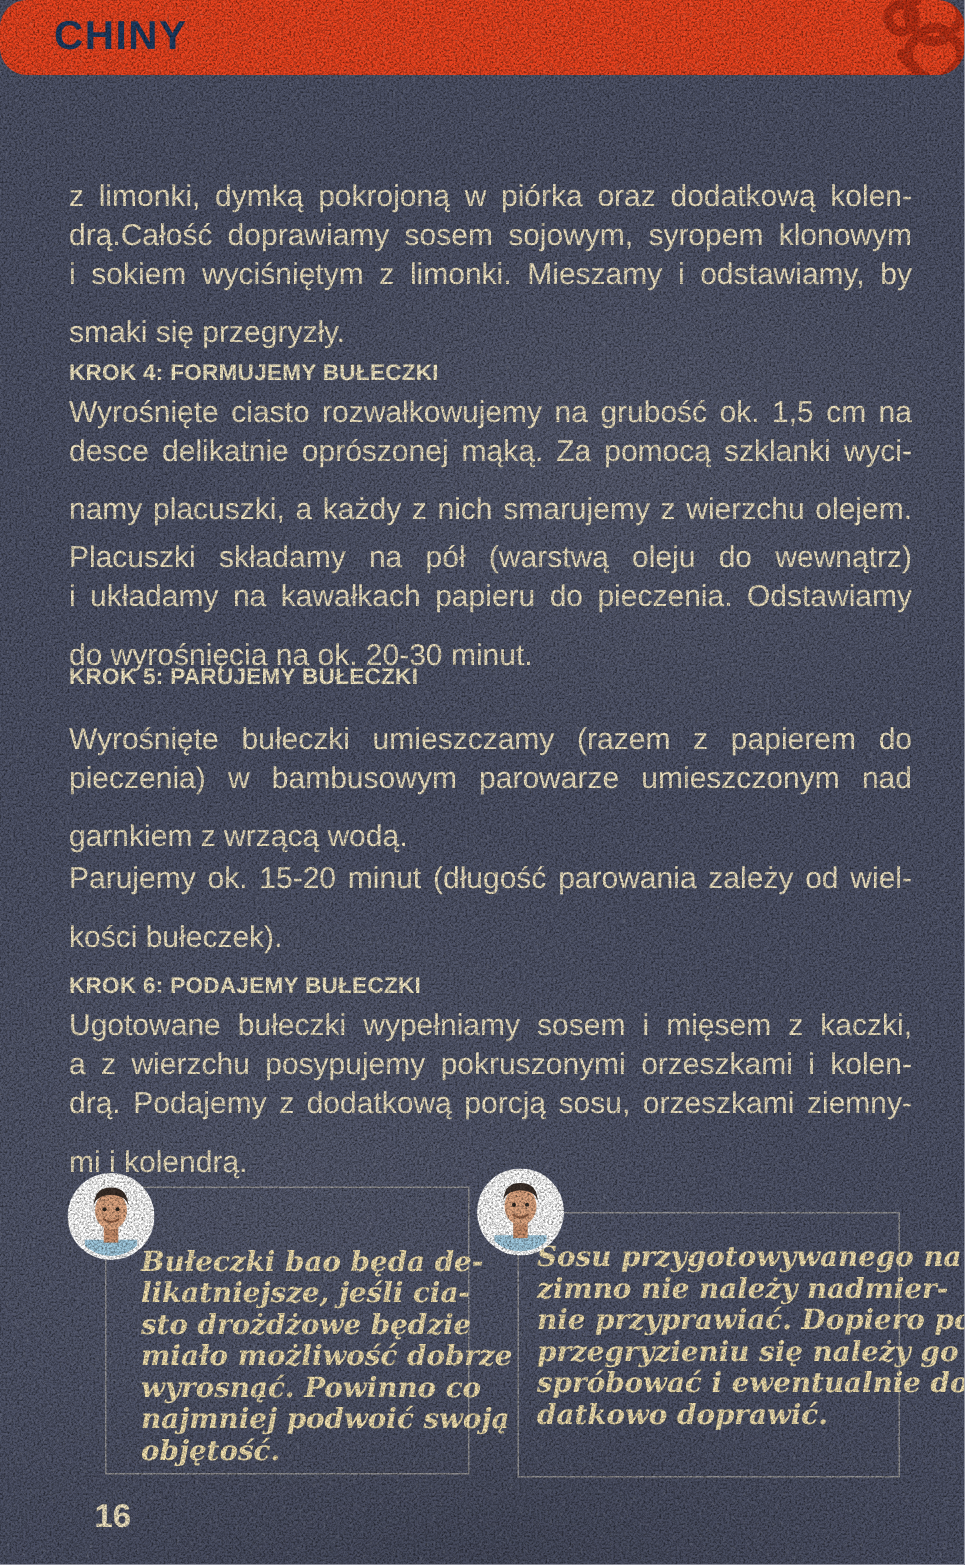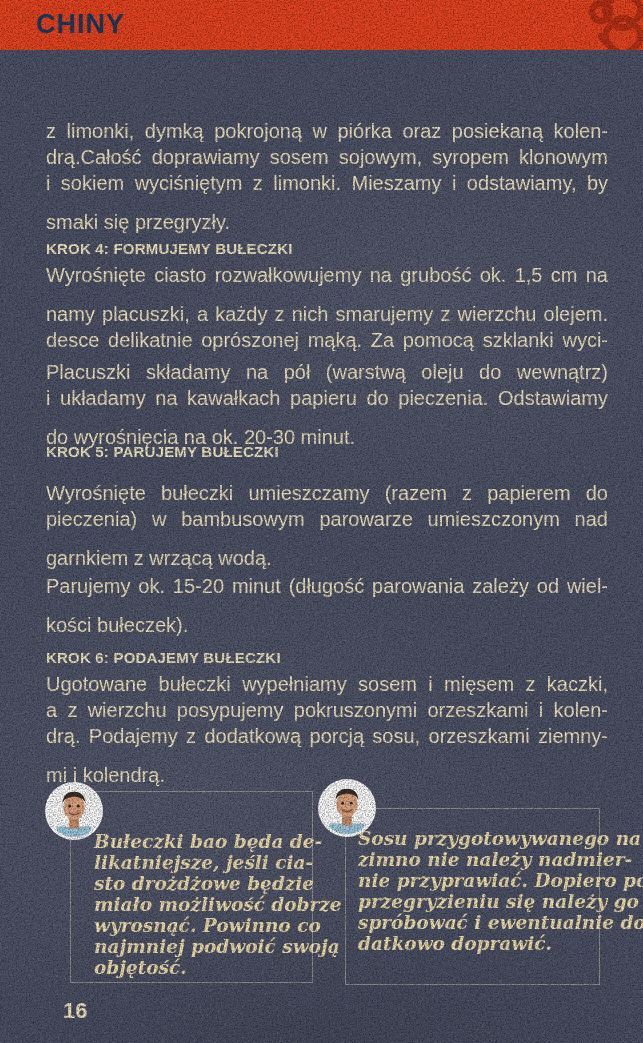--- a/index.html
+++ b/index.html
@@ -10,21 +10,21 @@
       radial-gradient(ellipse 420px 300px at 65% 30%, rgba(255,255,255,0.05), rgba(0,0,0,0) 70%),
       radial-gradient(ellipse 500px 380px at 30% 75%, rgba(255,255,255,0.04), rgba(0,0,0,0) 70%),
       radial-gradient(ellipse 600px 200px at 50% 100%, rgba(0,0,0,0.10), rgba(0,0,0,0) 75%),
       #4d5267;
     overflow:hidden;
     font-family:"Liberation Sans", sans-serif;
   }
   
   .header-bar{
     position:absolute;left:0;top:0;width:643px;height:50px;
-    background:#e8431f;overflow:hidden;z-index:3;
+    background:#e8431f;overflow:hidden;z-index:3;border-radius:18px;
   }
   .header-title{
     position:absolute;left:36px;top:50%;transform:translateY(-52%);
     font-size:27px;font-weight:bold;letter-spacing:1px;
     color:#1c3a60;
   }
   .knot{position:absolute;right:-16px;top:-8px;}
   
   .content{position:absolute;left:46px;width:562px;z-index:4;}
   .para{color:#efe3c1;font-size:20px;line-height:26px;}
@@ -65,31 +65,31 @@
       <g fill="none" stroke="#b92f15" stroke-width="6.5" stroke-linecap="round">
         <rect x="30" y="2" width="32" height="32" rx="12" transform="rotate(45 46 18)"></rect>
         <rect x="30" y="28" width="32" height="32" rx="12" transform="rotate(45 46 44)"></rect>
         <circle cx="24" cy="20" r="9"></circle>
         <path d="M24 44 Q34 58 48 64"></path>
       </g>
     </svg>
   </div>
 
   <div class="content para" style="top:118px">
-      <div class="tline">z limonki, dymką pokrojoną w piórka oraz posiekaną kolen-</div>
+      <div class="tline">z limonki, dymką pokrojoną w piórka oraz dodatkową kolen-</div>
       <div class="tline">drą.Całość doprawiamy sosem sojowym, syropem klonowym</div>
       <div class="tline">i sokiem wyciśniętym z limonki. Mieszamy i odstawiamy, by</div>
       <div class="tline last">smaki się przegryzły.</div>
     </div>
 
   <h2 class="content krok" style="top:237px">KROK 4: FORMUJEMY BUŁECZKI</h2>
   <div class="content para" style="top:262px" data-last="justify">
       <div class="tline">Wyrośnięte ciasto rozwałkowujemy na grubość ok. 1,5 cm na</div>
+      <div class="tline">desce delikatnie oprószonej mąką. Za pomocą szklanki wyci-</div>
       <div class="tline last">namy placuszki, a każdy z nich smarujemy z wierzchu olejem.</div>
-      <div class="tline">desce delikatnie oprószonej mąką. Za pomocą szklanki wyci-</div>
     </div>
 
   <div class="content para" style="top:359px">
       <div class="tline">Placuszki składamy na pół (warstwą oleju do wewnątrz)</div>
       <div class="tline">i układamy na kawałkach papieru do pieczenia. Odstawiamy</div>
       <div class="tline last">do wyrośnięcia na ok. 20-30 minut.</div>
     </div>
 
   <h2 class="content krok" style="top:440px">KROK 5: PARUJEMY BUŁECZKI</h2>
   <div class="content para" style="top:480px">

